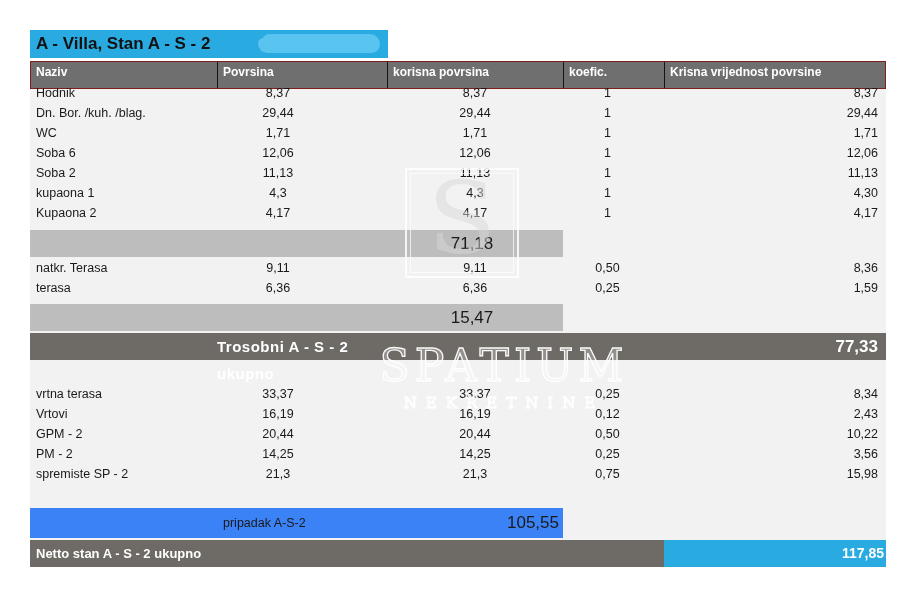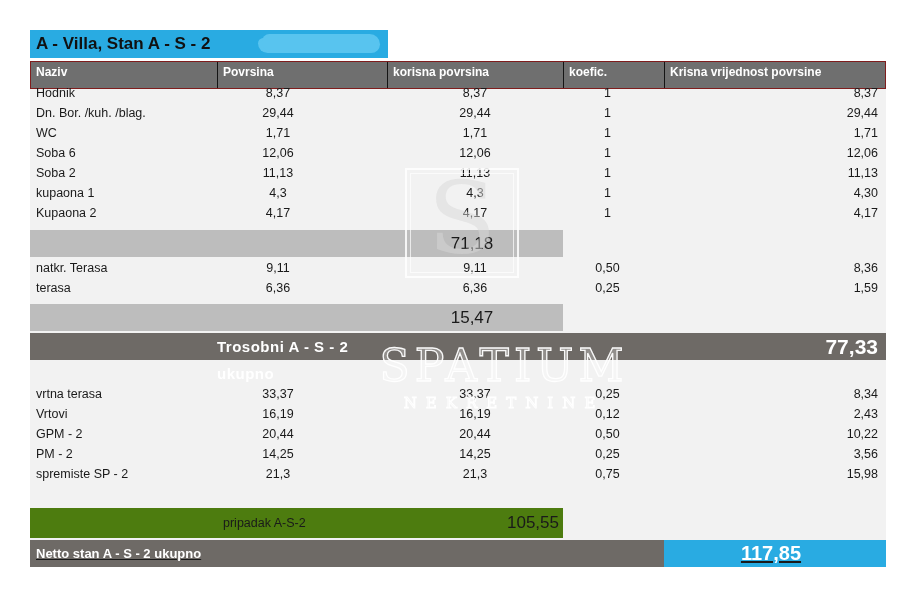--- a/index.html
+++ b/index.html
@@ -37,34 +37,34 @@
   
   .band { position:absolute; left:0; width:533px; height:27px; background:#BDBDBD; display:grid;
           grid-template-columns:187px 170px 176px; line-height:27px; }
   .band .big { font-size:17px; text-align:center; padding-right:6px; }
 
   
   .total-band { position:absolute; left:0; top:303px; width:856px; height:27px; background:#6E6A66;
                 display:grid; grid-template-columns:187px 170px 176px 101px 222px;
                 color:#ffffff; line-height:27px; }
   .total-band .lbl { grid-column:2; text-align:left; font-weight:bold; font-size:15px; letter-spacing:0.5px; }
-  .total-band .val { grid-column:5; text-align:right; padding-right:8px; font-weight:bold; font-size:21px; }
-
-  
-  .prip-band { position:absolute; left:0; top:478px; width:533px; height:30px; background:#4d7c0f;
+  .total-band .val { grid-column:5; text-align:right; padding-right:8px; font-weight:bold; font-size:17px; }
+
+  
+  .prip-band { position:absolute; left:0; top:478px; width:533px; height:30px; background:#3b82f6;
                display:grid; grid-template-columns:187px 170px 176px; line-height:30px; }
   .prip-band .lbl { grid-column:2; text-align:left; padding-left:6px; font-size:12.5px; }
   .prip-band .val { grid-column:3; text-align:right; padding-right:4px; font-size:17px; }
 
   
   .netto { position:absolute; left:0; top:510px; width:856px; height:27px; display:grid;
-           grid-template-columns:634px 222px; line-height:27px;text-decoration:underline; }
+           grid-template-columns:634px 222px; line-height:27px; }
   .netto .lbl { background:#6E6A66; color:#ffffff; font-weight:bold; font-size:13px; padding-left:6px; }
-  .netto .val { background:#29ABE2; color:#ffffff; font-weight:bold; font-size:20px;
-                text-align:center; padding-right:8px; }
+  .netto .val { background:#29ABE2; color:#ffffff; font-weight:bold; font-size:14px;
+                text-align:right; padding-right:2px; }
 
   
   .wm { position:absolute; pointer-events:none; z-index:6; }
   .wm-box { left:405px; top:168px; width:114px; height:110px;
             border:2px solid rgba(255,255,255,0.85); }
   .wm-box::before { content:""; position:absolute; inset:3px; border:1px solid rgba(255,255,255,0.7); }
   .wm-box .s { position:absolute; left:0; top:-6px; width:100%; height:100%; text-align:center;
                font-family:"DejaVu Serif", serif; font-size:100px; line-height:110px;
                color:rgba(215,215,215,0.5); }
   .wm-spatium { left:346px; top:340px; width:316px; text-align:center;

